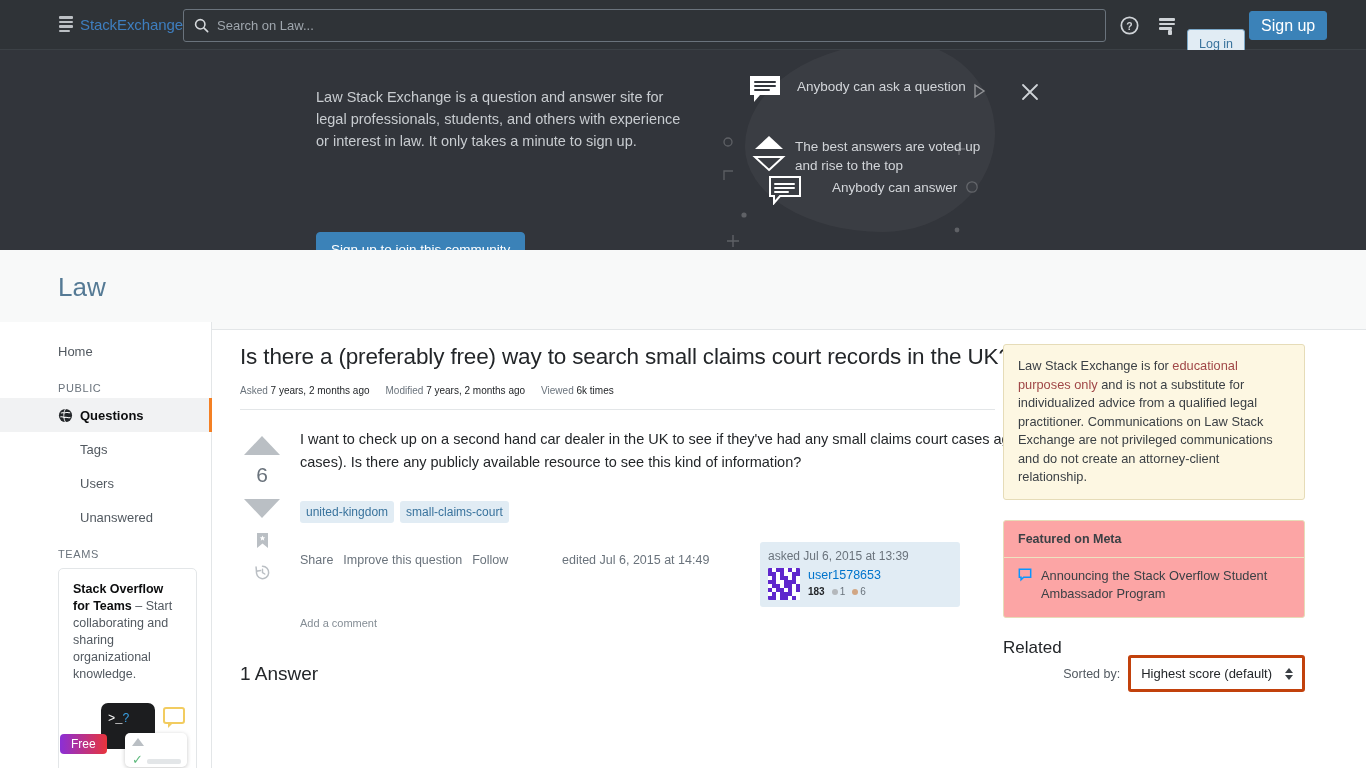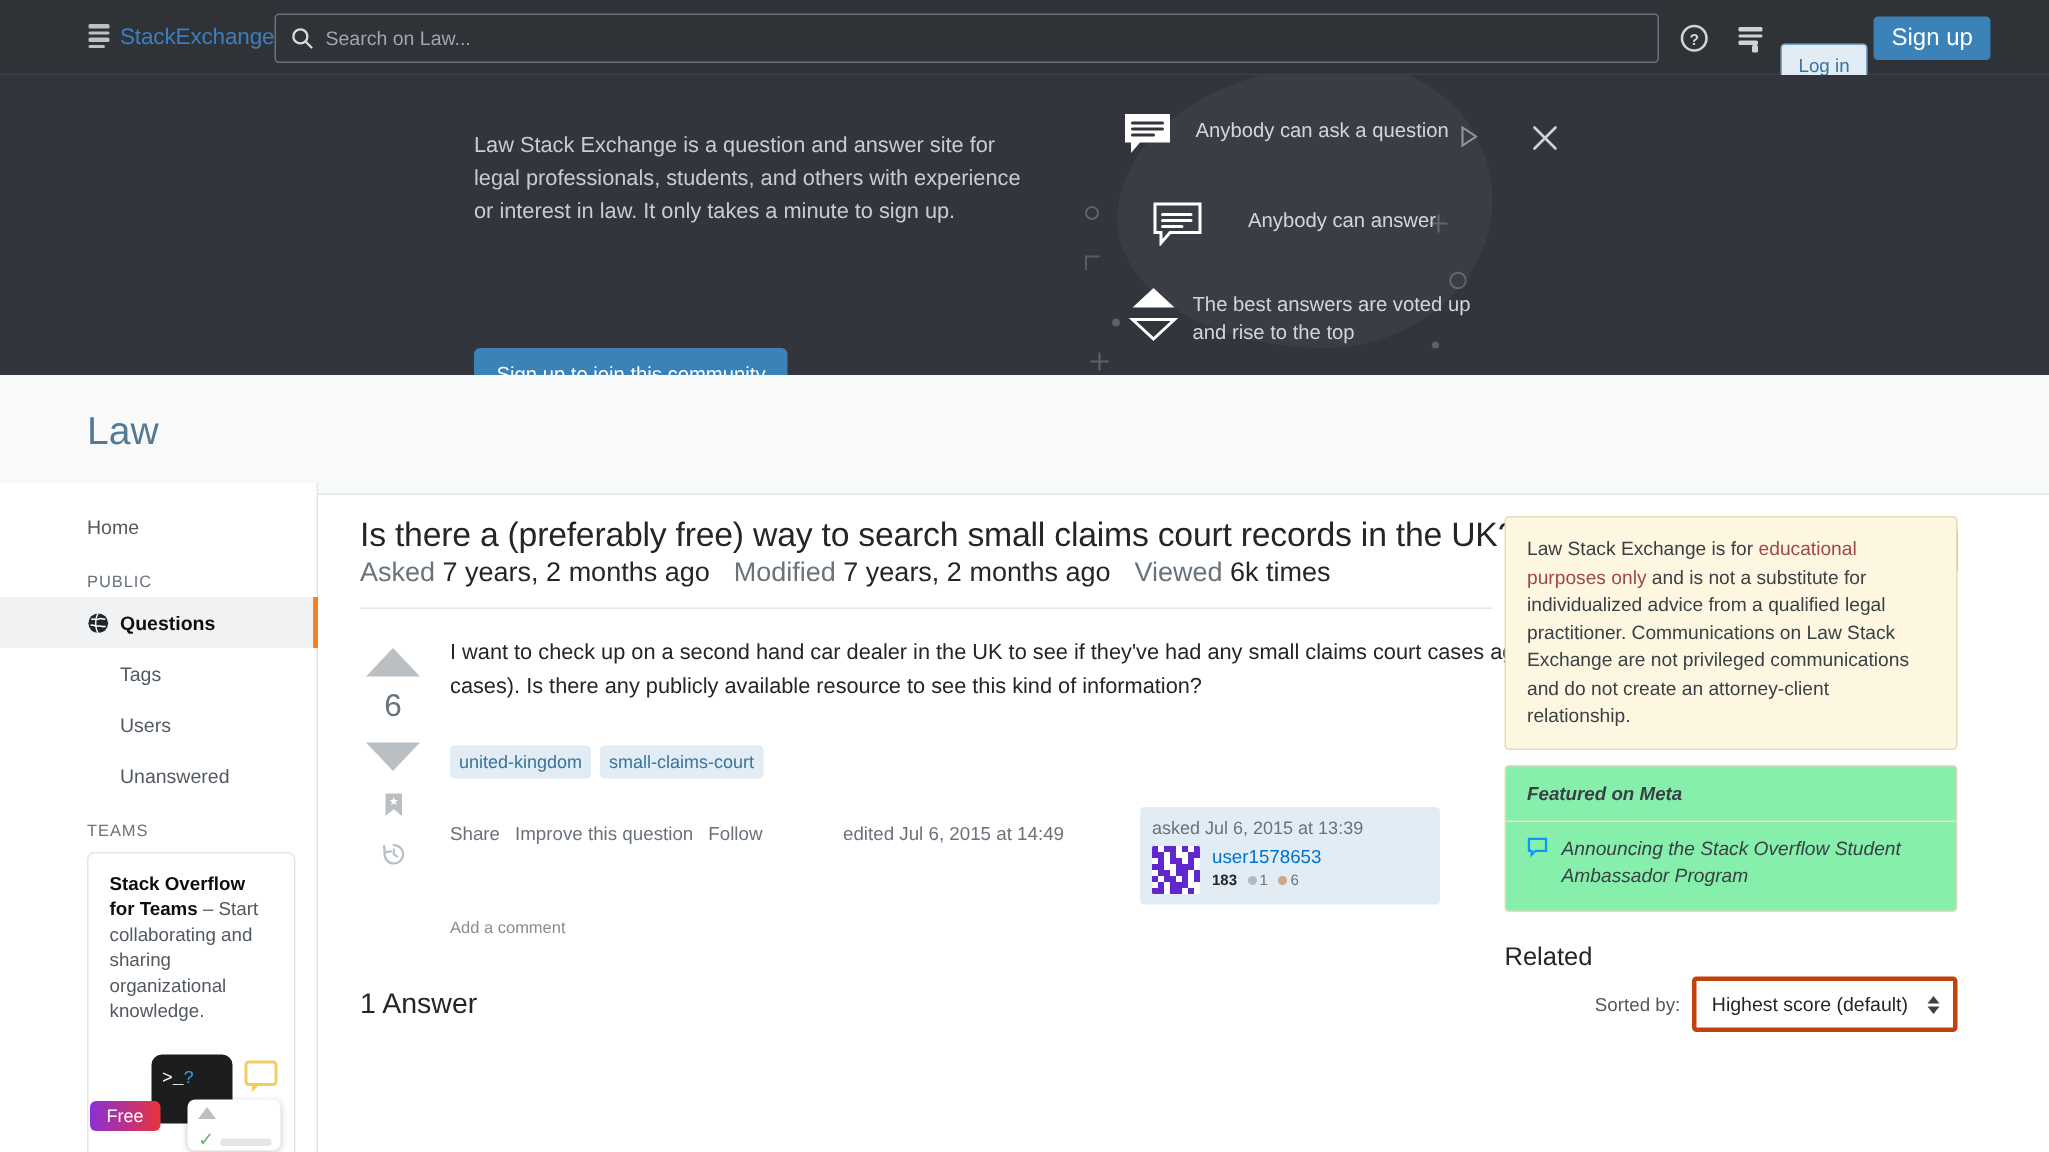--- a/index.html
+++ b/index.html
@@ -238,22 +238,22 @@
   .q-title {
     font-size: 22.5px; line-height: 29px; color: #232629; font-weight: normal;
     margin: 0; letter-spacing: -0.15px;
   }
   .ask-btn {
     position: absolute; right: 61px; top: 28px;
     background: #3b82b8; color: #ffffff; border-radius: 4px;
     padding: 10px 13px; font-size: 12.5px; cursor: pointer;
   }
   .q-stats {
-    display: flex; gap: 16px; 
-    font-size: 18px; color: #6a737c;
+    display: flex; gap: 16px; margin-top: 14px;
+    font-size: 10px; color: #6a737c;
   }
   .q-stats b { color: #232629; font-weight: normal; }
   .q-rule { border-bottom: 1px solid #e3e6e8; margin-top: 13px; margin-right: 61px; }
 
   .post { display: flex; margin-top: 18px; padding-right: 61px; }
   .votecell {
     flex: 0 0 44px; display: flex; flex-direction: column; align-items: center;
     padding-top: 8px;
   }
   .vote-up, .vote-down {
@@ -329,21 +329,21 @@
   .rail {
     position: absolute; right: 61px; top: 22px;
     width: 302px;
   }
   .legal-box {
     background: #fdf7e2; border: 1px solid #e6dcb8; border-radius: 3px;
     padding: 12px 14px; font-size: 12.8px; line-height: 18.5px; color: #3b4045;
   }
   .legal-box a { color: #a04747; text-decoration: none; cursor: pointer; }
   .meta-box {
-    margin-top: 10px; background: #86efac; border: 1px solid #e6dcb8; border-radius: 3px; font-style: italic;
+    margin-top: 20px; background: #fca5a5; border: 1px solid #e6dcb8; border-radius: 3px;
   }
   .meta-box-head {
     padding: 11px 14px; font-size: 12.5px; font-weight: bold; color: #3b4045;
     border-bottom: 1px solid #edE3c0;
   }
   .meta-item {
     display: flex; gap: 9px; padding: 9px 14px 0 14px;
     font-size: 12.8px; line-height: 18px; color: #3b4045; cursor: pointer;
   }
   .meta-item:last-child { padding-bottom: 14px; }
@@ -427,38 +427,38 @@
     <div class="hero-bullet" style="height:60px;">
       <span class="hb-icon" style="width:40px;">
         <svg width="34" height="30" viewBox="0 0 34 30">
           <path d="M2 2 H32 V21 H12 L6 28 V21 H2 Z" fill="#ffffff"></path>
           <path d="M7 8 H27 M7 12 H27 M7 16 H21" stroke="#32353b" stroke-width="2" stroke-linecap="round"></path>
         </svg>
       </span>
       <span class="hb-text" style="padding-left:12px;">Anybody can ask a question</span>
     </div>
 
+    <div class="hero-bullet" style="padding-left:0px;">
+      <span class="hb-icon" style="width:44px; padding-left:4px; flex-direction:column;">
+        <svg width="34" height="38" viewBox="0 0 34 38">
+          <path d="M17 2 L31 15 H3 Z" fill="#ffffff"></path>
+          <path d="M17 36 L31 23 H3 Z" fill="none" stroke="#ffffff" stroke-width="2"></path>
+        </svg>
+      </span>
+      <span class="hb-text" style="padding-left:6px; width:215px;">The best answers are voted up and rise to the top</span>
+    </div>
+
     <div class="hero-bullet" style="height:56px; padding-left:20px;">
       <span class="hb-icon" style="width:40px;">
         <svg width="34" height="30" viewBox="0 0 34 30">
           <path d="M2 2 H32 V21 H12 L6 28 V21 H2 Z" fill="none" stroke="#ffffff" stroke-width="2"></path>
           <path d="M7 9 H26 M7 13 H26 M7 17 H20" stroke="#ffffff" stroke-width="2" stroke-linecap="round"></path>
         </svg>
       </span>
       <span class="hb-text" style="padding-left:27px;">Anybody can answer</span>
-    </div>
-
-    <div class="hero-bullet" style="padding-left:0px;">
-      <span class="hb-icon" style="width:44px; padding-left:4px; flex-direction:column;">
-        <svg width="34" height="38" viewBox="0 0 34 38">
-          <path d="M17 2 L31 15 H3 Z" fill="#ffffff"></path>
-          <path d="M17 36 L31 23 H3 Z" fill="none" stroke="#ffffff" stroke-width="2"></path>
-        </svg>
-      </span>
-      <span class="hb-text" style="padding-left:6px; width:215px;">The best answers are voted up and rise to the top</span>
     </div>
   </div>
 
   <div class="hero-next">
     <svg width="18" height="18" viewBox="0 0 18 18">
       <path d="M5 3 L14 9 L5 15 Z" fill="none" stroke="rgba(255,255,255,.45)" stroke-width="1.4"></path>
     </svg>
   </div>
   <div class="hero-close">
     <svg width="20" height="20" viewBox="0 0 20 20">

